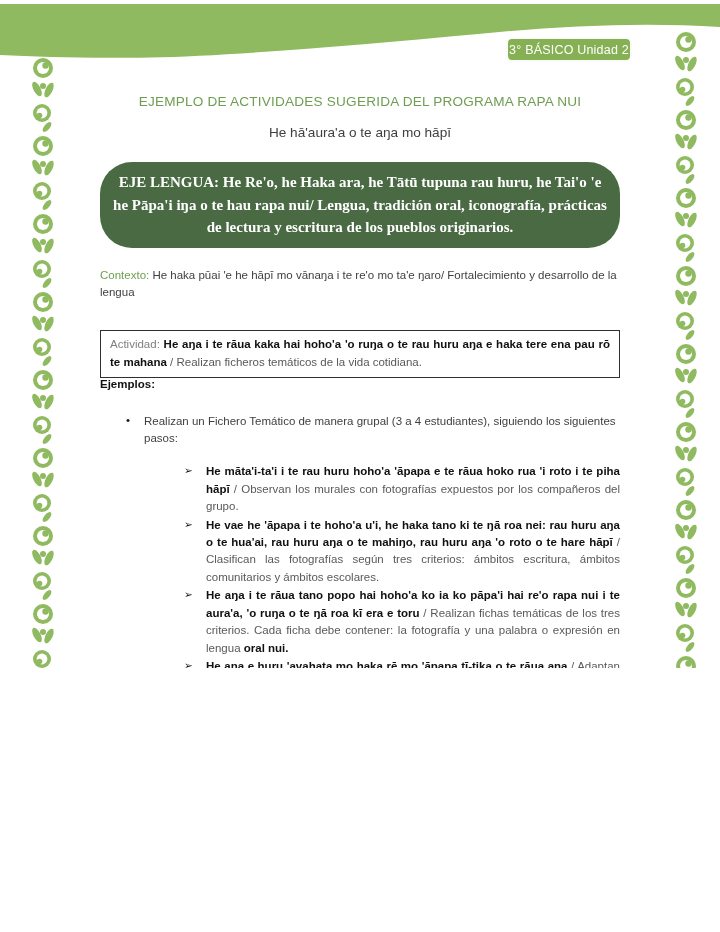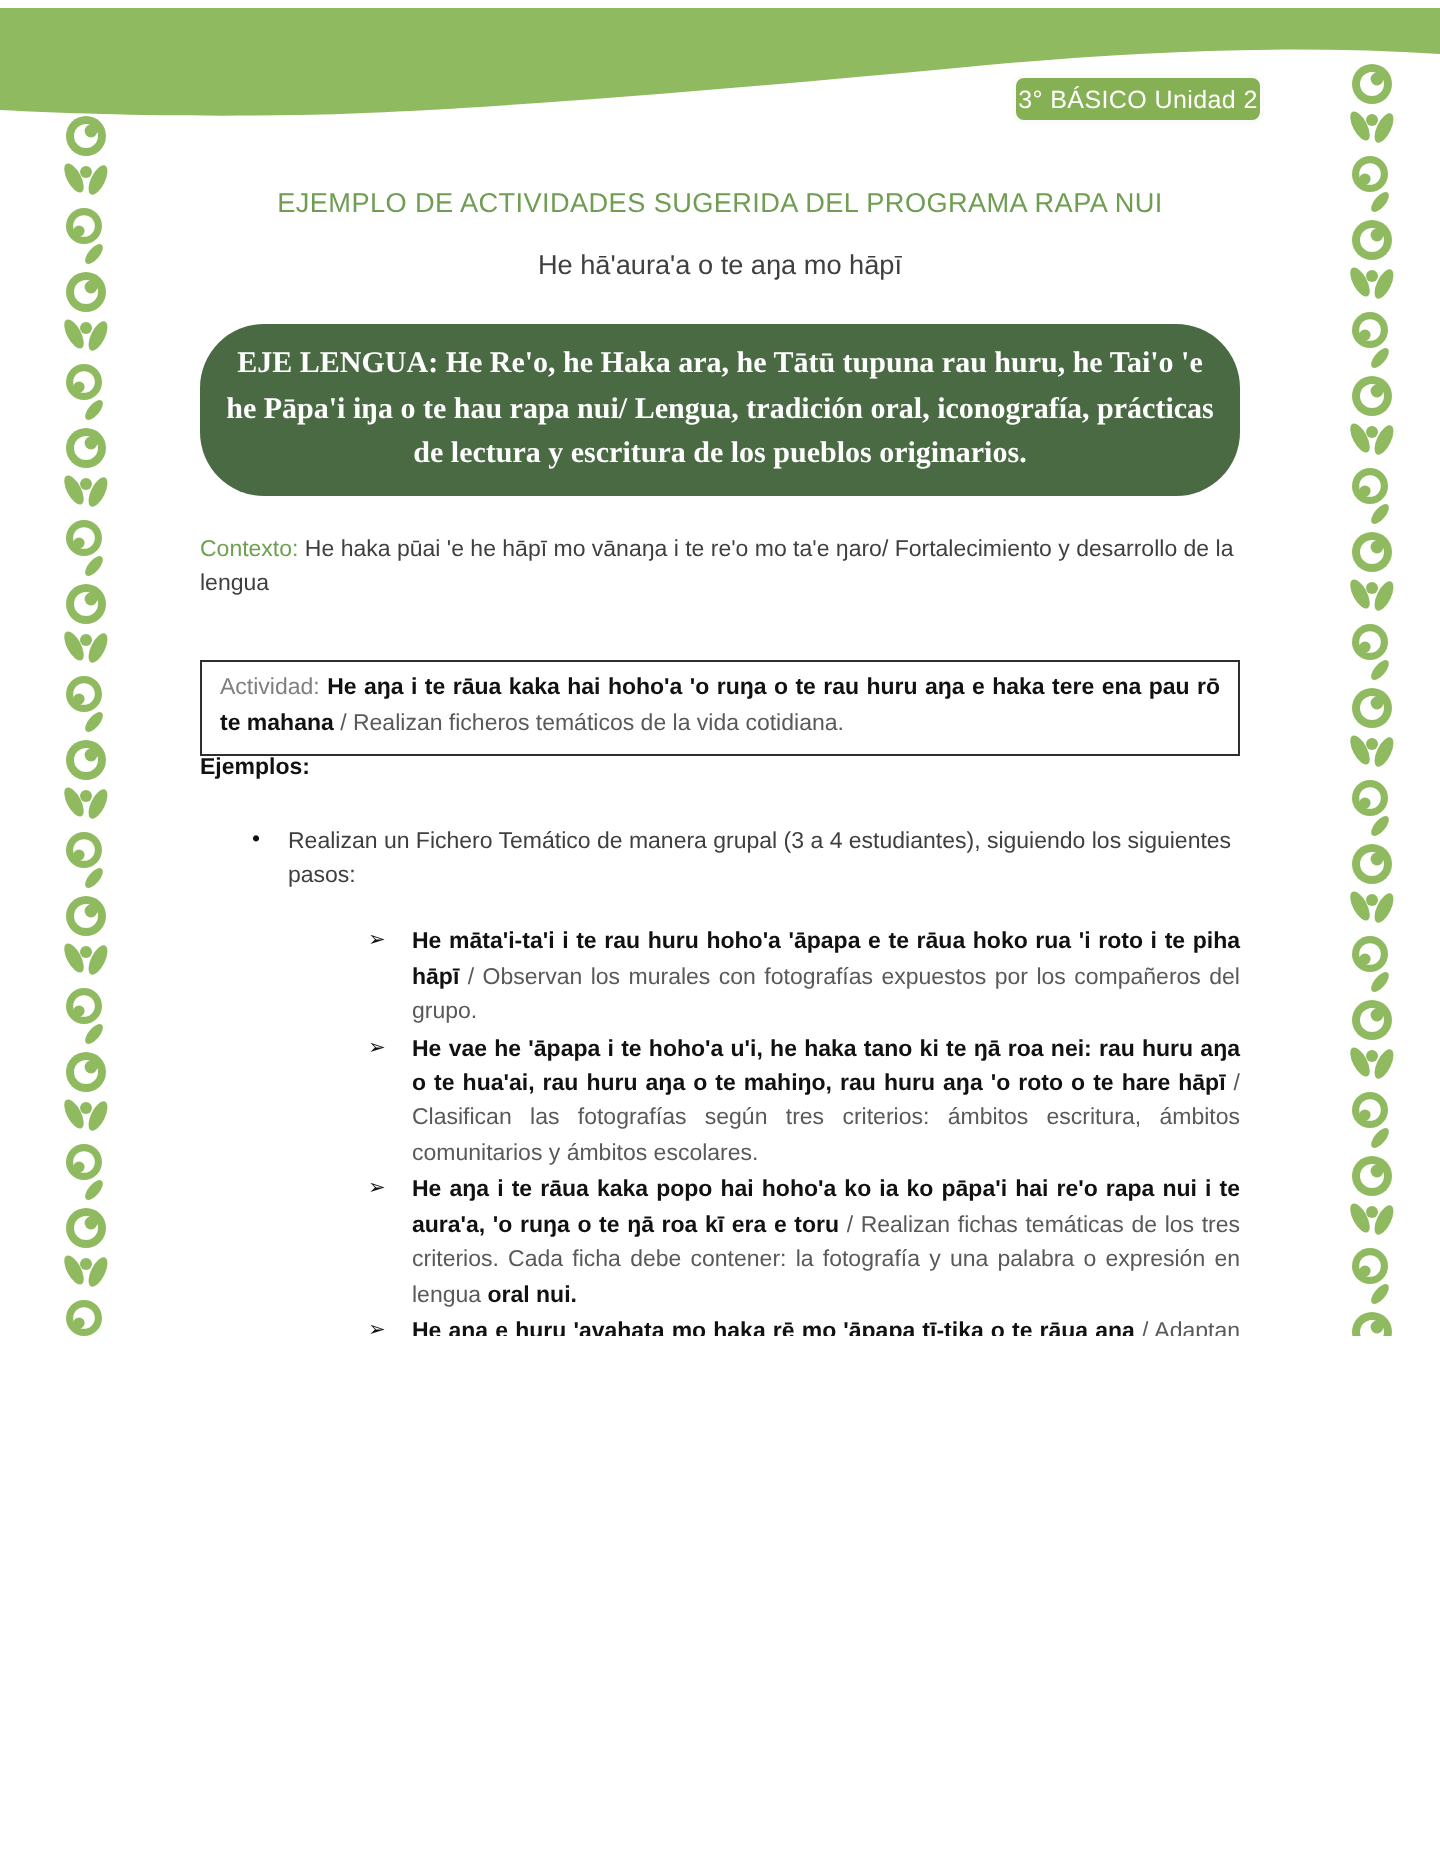--- a/index.html
+++ b/index.html
@@ -98,21 +98,21 @@
 
     <div class="actividad"><span class="label-gray">Actividad: </span><span class="rn">He aŋa i te rāua kaka hai hoho'a 'o ruŋa o te rau huru aŋa e haka tere ena pau rō te mahana</span><span class="es"> / </span><span class="es">Realizan ficheros temáticos de la vida cotidiana.</span></div>
 
     <div class="ejemplos">Ejemplos:</div>
 
     <p class="intro"><span class="bullet">•</span><span>Realizan un Fichero Temático de manera grupal (3 a 4 estudiantes), siguiendo los siguientes pasos:</span></p>
 
     <ul class="steps">
         <li><span class="marker">➢</span><span class="rn">He māta'i-ta'i i te rau huru hoho'a 'āpapa e te rāua hoko rua 'i roto i te piha hāpī</span><span class="es"> / </span><span class="es">Observan los murales con fotografías expuestos por los compañeros del grupo.</span></li>
         <li><span class="marker">➢</span><span class="rn">He vae he 'āpapa i te hoho'a u'i, he haka tano ki te ŋā roa nei: rau huru aŋa o te hua'ai, rau huru aŋa o te mahiŋo, rau huru aŋa 'o roto o te hare hāpī</span><span class="es"> / </span><span class="es">Clasifican las fotografías según tres criterios: ámbitos escritura, ámbitos comunitarios y ámbitos escolares.</span></li>
-        <li><span class="marker">➢</span><span class="rn">He aŋa i te rāua kaka popo hai hoho'a ko ia ko pāpa'i hai re'o rapa nui i te aura'a, 'o ruŋa o te ŋā roa kī era e toru</span><span class="es"> / </span><span class="es">Realizan fichas temáticas de los tres criterios. Cada ficha debe contener: la fotografía y una palabra o expresión en lengua </span><span class="rn">oral nui.</span></li>
+        <li><span class="marker">➢</span><span class="rn">He aŋa i te rāua tano popo hai hoho'a ko ia ko pāpa'i hai re'o rapa nui i te aura'a, 'o ruŋa o te ŋā roa kī era e toru</span><span class="es"> / </span><span class="es">Realizan fichas temáticas de los tres criterios. Cada ficha debe contener: la fotografía y una palabra o expresión en lengua </span><span class="rn">oral nui.</span></li>
         <li><span class="marker">➢</span><span class="rn">He aŋa e huru 'avahata mo haka rē mo 'āpapa tī-tika o te rāua aŋa</span><span class="es"> / </span><span class="es">Adaptan alguna caja que les permita conservar sus fichas temáticas ordenadas.</span></li>
       </ul>
 
   </div>
 
   <svg class="bottom-band" viewBox="0 0 720 120" xmlns="http://www.w3.org/2000/svg">
     <path fill="#8fba5f" d="M0,40 C150,26 260,9 380,6 C500,3 610,5 663,11 C693,15 712,22 720,26 L720,120 L0,120 Z"></path>
     <g fill="#ffffff">
 
       <path d="M0,114 C18,100 42,100 64,112 C74,116 84,118 94,118 L0,120 Z"></path>

